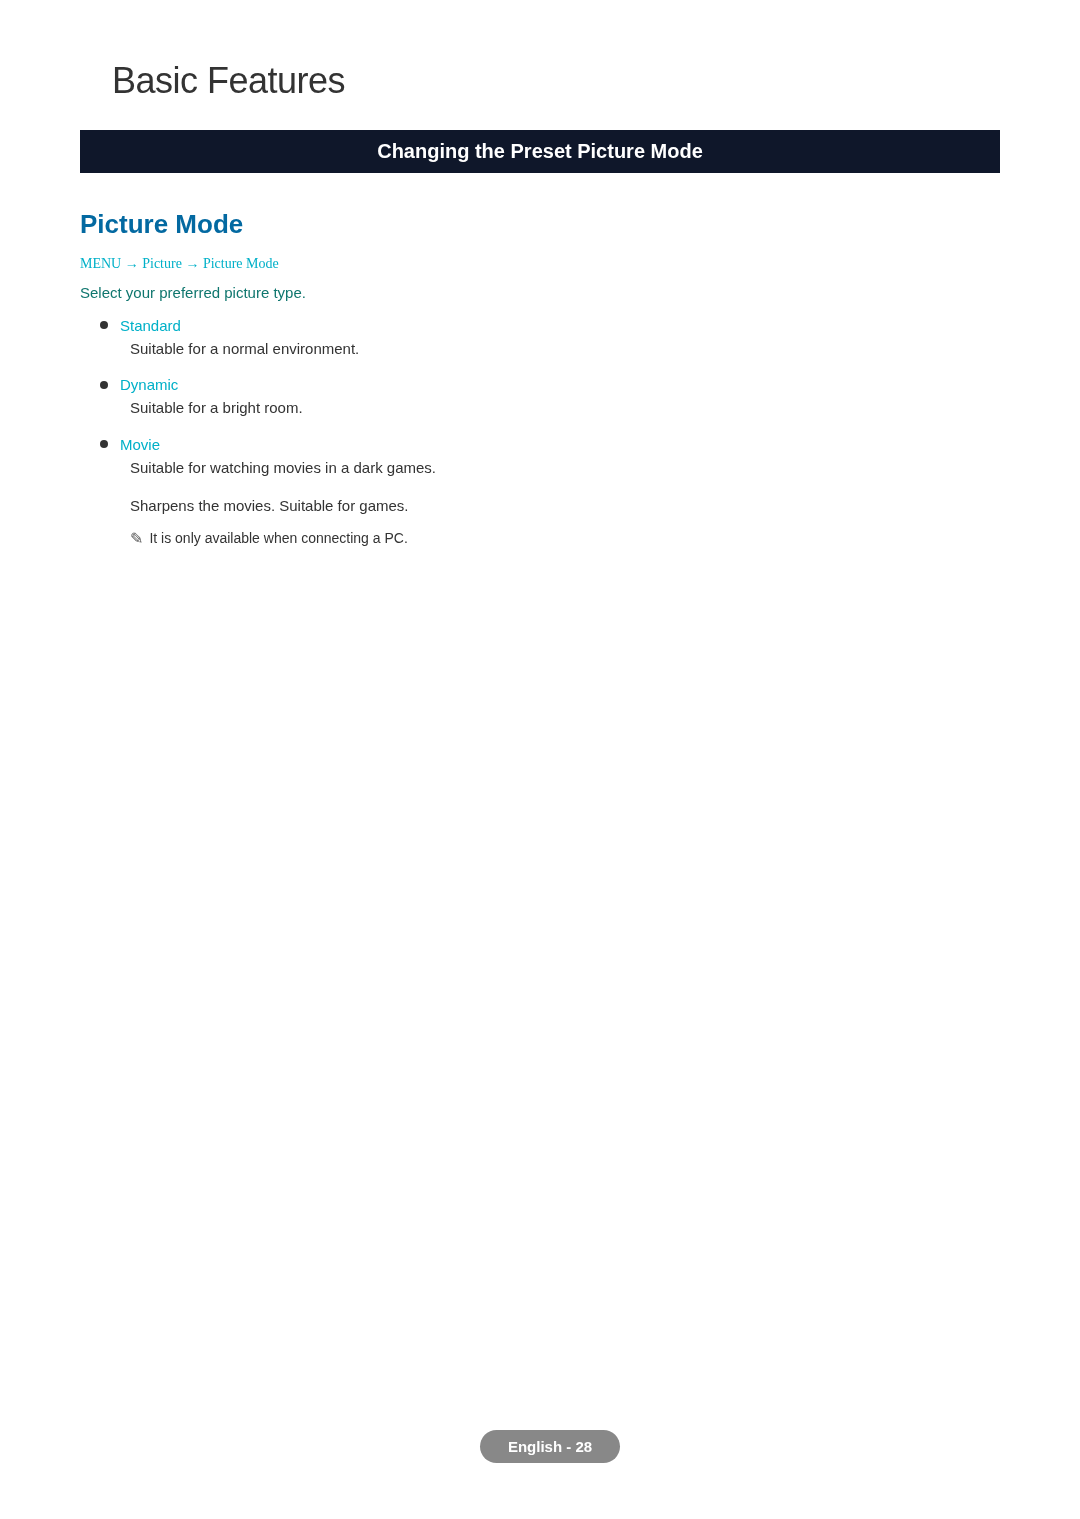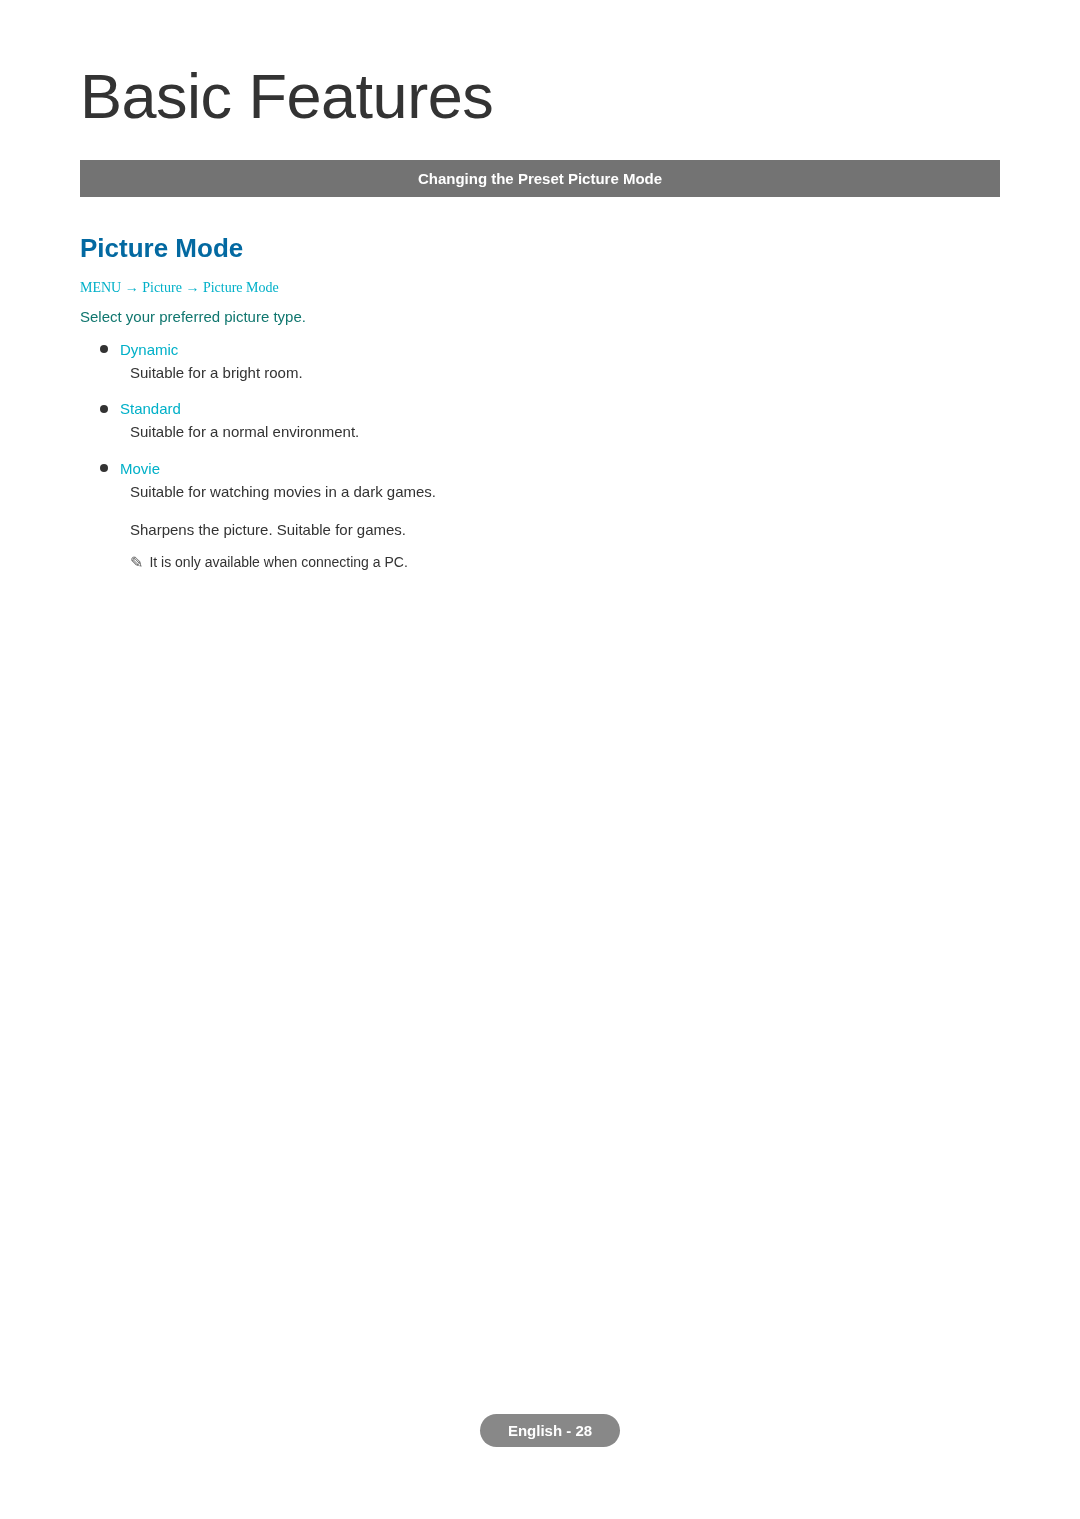--- a/index.html
+++ b/index.html
@@ -15,33 +15,34 @@
       font-family: Arial, Helvetica, sans-serif;
       position: relative;
     }
 
     .page-container {
       padding: 60px 80px 80px 80px;
       max-width: 1080px;
     }
 
     .page-title {
-      font-size: 63px;
+      font-size: 36px;
       font-weight: 300;
       color: #333333;
       margin-bottom: 28px;
       letter-spacing: -0.5px;
+      margin-left: 32px;
     }
 
     .section-header {
-      background-color: #737373;
+      background-color: #0f172a;
       color: #ffffff;
       text-align: center;
       padding: 10px 20px;
-      font-size: 15px;
+      font-size: 20px;
       font-weight: bold;
       margin-bottom: 36px;
     }
 
     .section-title {
       font-size: 26px;
       font-weight: bold;
       color: #0369a1;
       margin-bottom: 16px;
     }
@@ -114,21 +115,21 @@
     }
 
     .note-text {
       font-size: 14px;
       color: #333333;
       line-height: 1.5;
     }
 
     .footer {
       position: absolute;
-      bottom: 72px;
+      bottom: 56px;
       left: 0;
       right: 0;
       display: flex;
       justify-content: center;
       align-items: flex-start;
       padding-left: 20px;
     }
 
     .footer-badge {
       background-color: #888888;
@@ -151,40 +152,40 @@
   <h2 class="section-title">Picture Mode</h2>
 
   <div class="menu-path">MENU → Picture → Picture Mode</div>
 
   <p class="description">Select your preferred picture type.</p>
 
   <div class="list-container">
   <div class="list-item">
         <div class="list-item-header">
           <div class="bullet"></div>
-          <span class="list-item-label">Dynamic</span>
+          <span class="list-item-label">Standard</span>
         </div>
-        <div class="list-item-desc">Suitable for a bright room.</div>
+        <div class="list-item-desc">Suitable for a normal environment.</div>
       </div>
       <div class="list-item">
         <div class="list-item-header">
           <div class="bullet"></div>
-          <span class="list-item-label">Standard</span>
+          <span class="list-item-label">Dynamic</span>
         </div>
-        <div class="list-item-desc">Suitable for a normal environment.</div>
+        <div class="list-item-desc">Suitable for a bright room.</div>
       </div>
       <div class="list-item">
         <div class="list-item-header">
           <div class="bullet"></div>
           <span class="list-item-label">Movie</span>
         </div>
         <div class="list-item-desc">Suitable for watching movies in a dark games.</div>
       </div>
       <div class="list-item">
-        <div class="list-item-desc">Sharpens the picture. Suitable for games.</div>
+        <div class="list-item-desc">Sharpens the movies. Suitable for games.</div>
         <div class="note-item">
           <span class="note-icon">✎</span>
           <span class="note-text">It is only available when connecting a PC.</span>
         </div>
       </div>
     </div>
 
 </div>
 
 <div class="footer">

